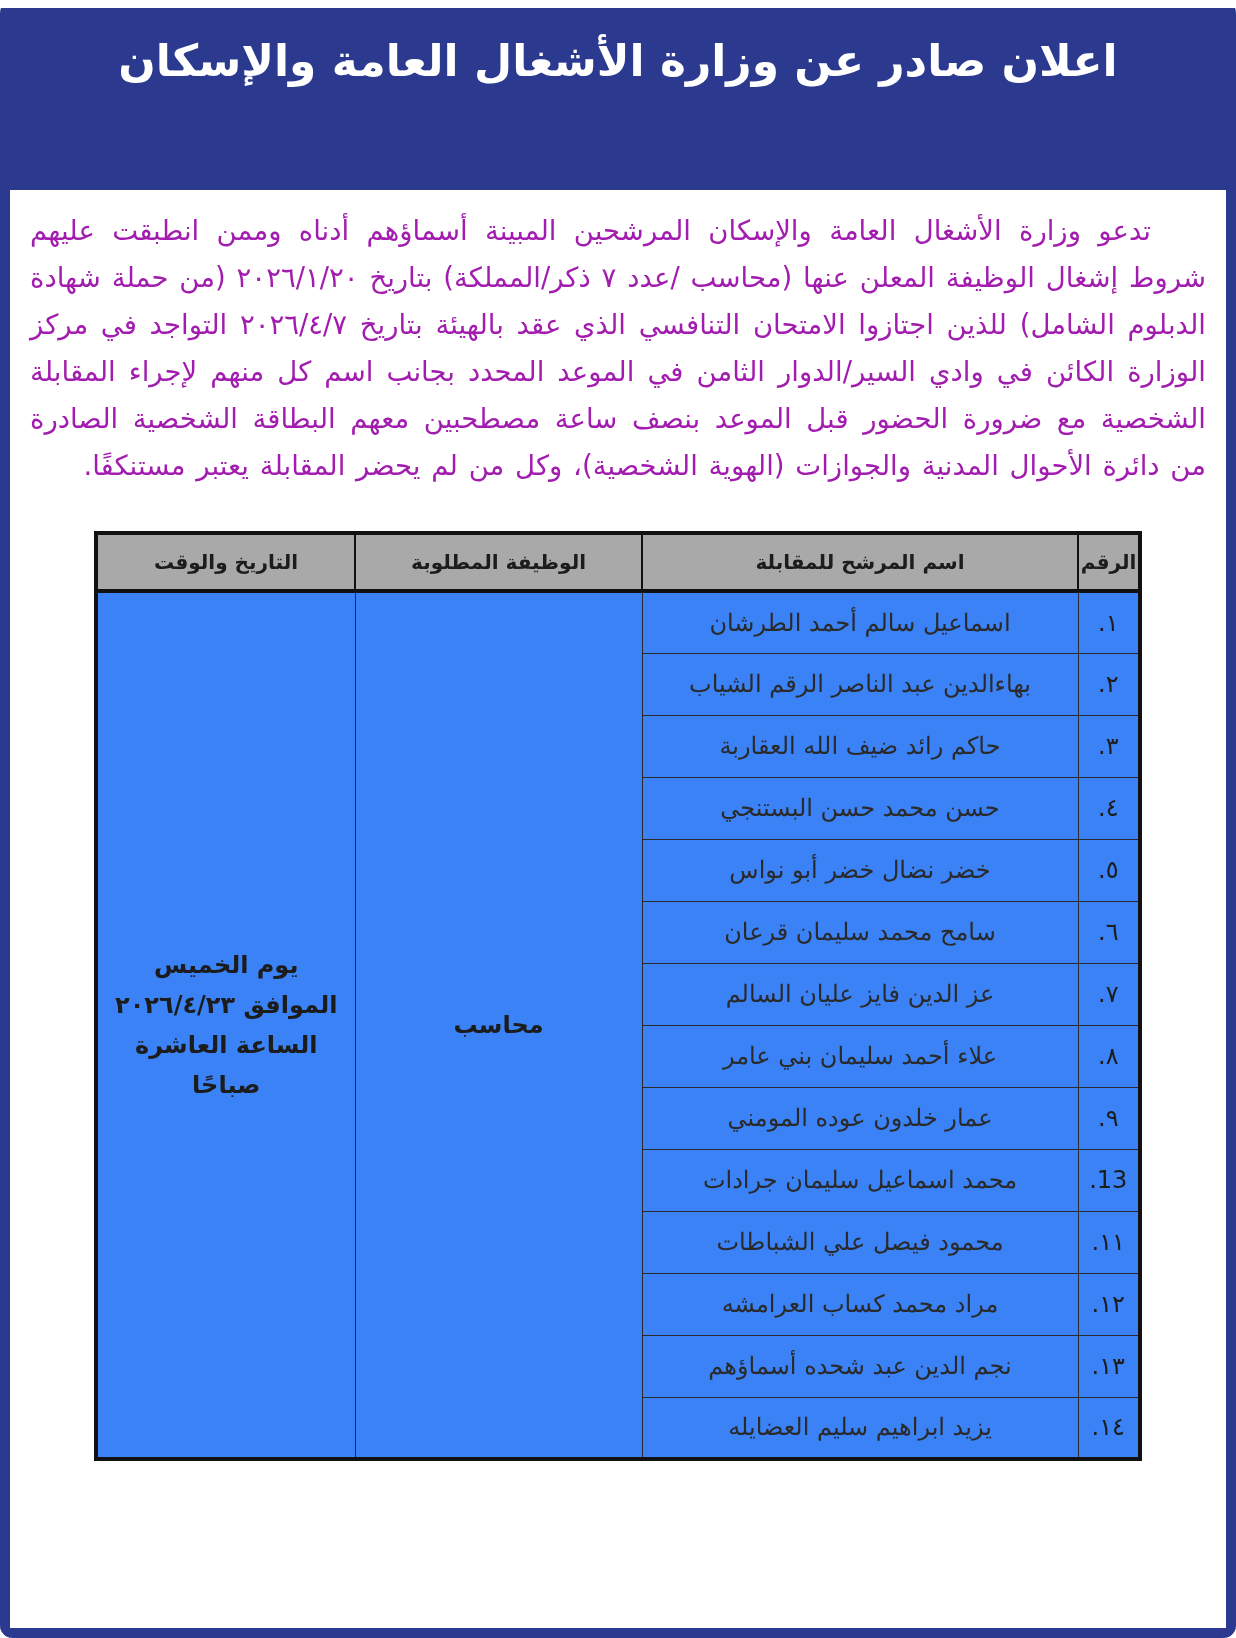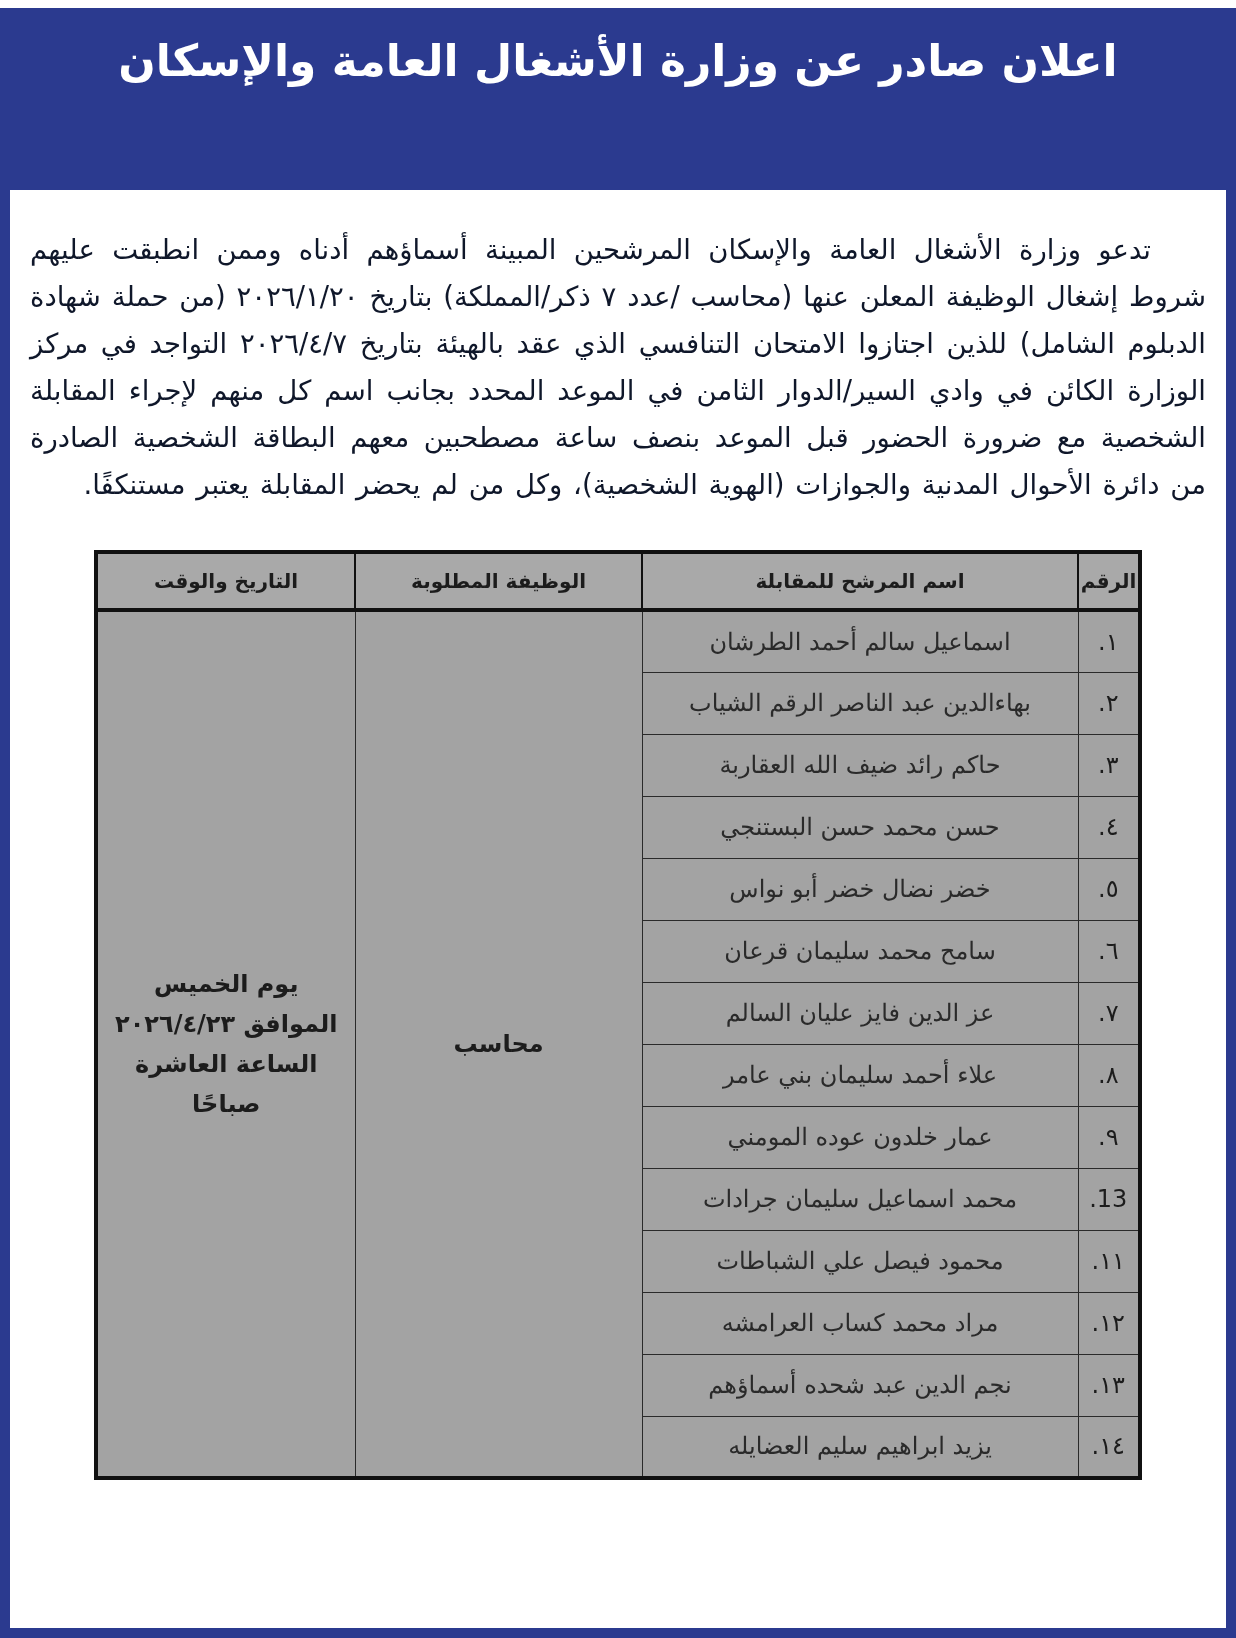--- a/index.html
+++ b/index.html
@@ -7,20 +7,21 @@
   body { font-family:"DejaVu Sans", sans-serif; }
 
   .page {
     position:relative;
     width:1236px;
     height:1638px;
     margin:0 auto;
     background:#ffffff;
     padding-top:8px;
     overflow:hidden;
+    border-radius:13px;
   }
   .frame {
     width:1236px;
     height:1630px;
     border-left:10px solid #2b3a8f;
     border-right:10px solid #2b3a8f;
     border-bottom:10px solid #2b3a8f;
   }
   .banner {
     width:100%;
@@ -32,22 +33,22 @@
     font-size:44px;
     line-height:74px;
     padding-top:16px;
     letter-spacing:0;
   }
   .content {
     padding:0 20px;
   }
   .announce {
     direction:rtl;
-    margin-top:36px;
-    color:#0f172a;
+    margin-top:17px;
+    color:#a21caf;
     font-size:27.5px;
     line-height:47px;
     text-align:justify;
     text-align-last:right;
     text-indent:55px;
     word-spacing:2px;
   }
   table.interview {
     direction:rtl;
     border-collapse:collapse;
@@ -66,21 +67,21 @@
     font-weight:bold;
     text-align:center;
     vertical-align:middle;
   }
   table.interview td {
     border:1.6px solid #2a2a2a;
     height:62px;
     font-size:24px;
     text-align:center;
     vertical-align:middle;
-    background:#a3a3a3;
+    background:#3b82f6;
   }
   td.num-cell { font-size:23px; }
   td.name-cell { font-weight:300; color:#2a2a2a; }
   td.job-cell { font-weight:bold; font-size:26px; }
   td.date-cell { font-weight:bold; font-size:25px; line-height:40px; }
   .col-num  { width:62px; }
   .col-name { width:436px; }
   .col-job  { width:287px; }
   .col-date { width:259px; }
 </style>

